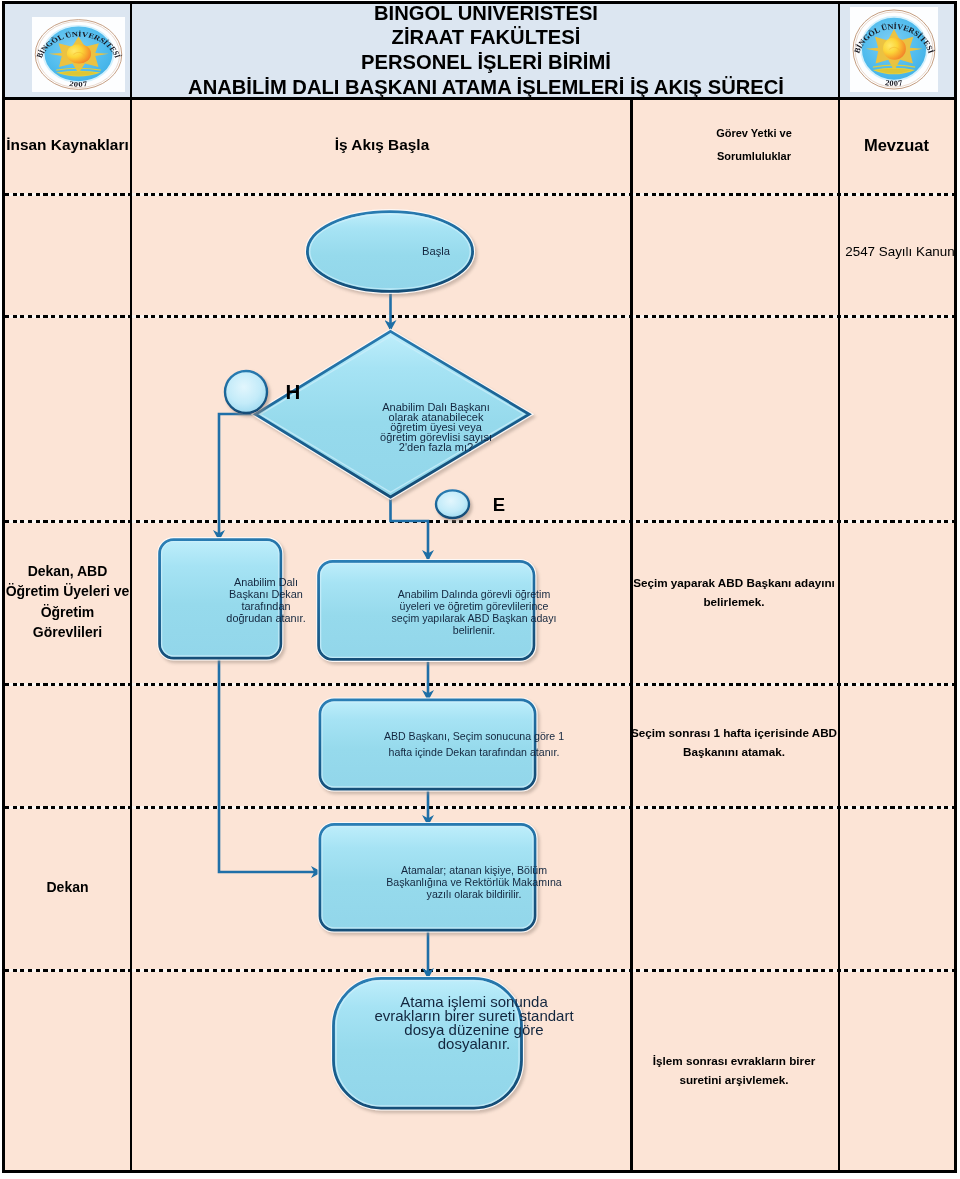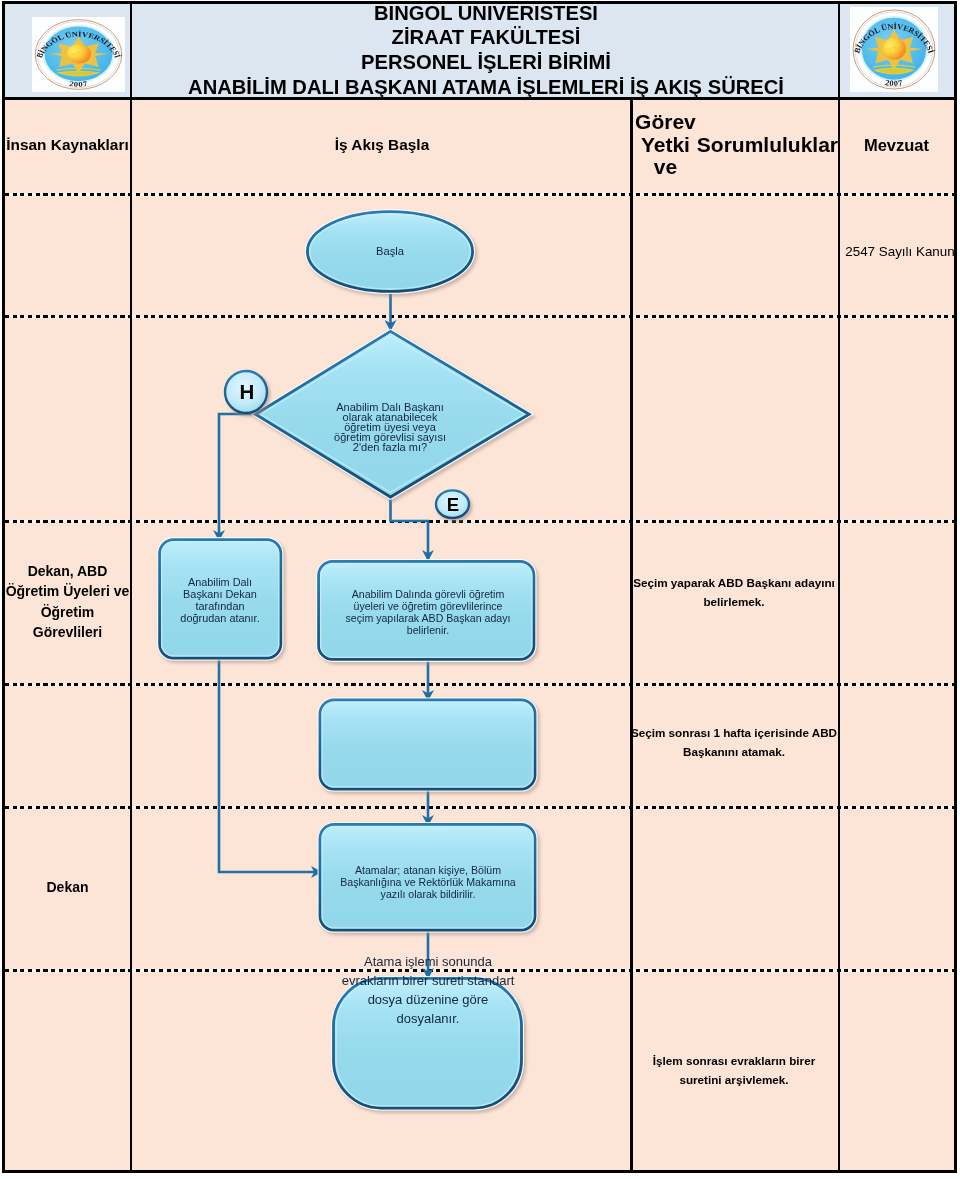--- a/index.html
+++ b/index.html
@@ -35,21 +35,21 @@
              text-align:center;font-weight:bold;color:#000;line-height:20.4px;white-space:nowrap;}
 
   .resp{position:absolute;display:flex;align-items:flex-start;justify-content:center;
         text-align:center;font-weight:bold;color:#000;line-height:19px;white-space:nowrap;}
   .mevz{position:absolute;display:flex;align-items:center;justify-content:center;
         text-align:center;color:#000;white-space:nowrap;}
 
   svg.layer{position:absolute;left:0;top:0;width:960px;height:1179px;pointer-events:none;}
   .sealtxt{font-family:"Liberation Serif",serif;}
   .nodetext{position:absolute;display:flex;align-items:center;justify-content:center;
-            text-align:center;color:#13263e;line-height:11.8px;white-space:nowrap;}
+            text-align:center;color:#13263e;line-height:11.8px;white-space:nowrap;margin-left:46px;}
 </style>
 </head>
 <body>
 
 <svg width="0" height="0" style="position:absolute" aria-hidden="true">
     <defs>
   <radialGradient id="sunG" cx="30%" cy="36%" r="85%">
     <stop offset="0%" stop-color="#ffe96b"></stop>
     <stop offset="38%" stop-color="#fcd538"></stop>
     <stop offset="72%" stop-color="#f79a2b"></stop>
@@ -120,21 +120,21 @@
 
     <div class="lane-dash" style="top:189px"></div>
     <div class="lane-dash" style="top:311px"></div>
     <div class="lane-dash" style="top:516px"></div>
     <div class="lane-dash" style="top:679px"></div>
     <div class="lane-dash" style="top:802px"></div>
     <div class="lane-dash" style="top:965px"></div>
 
     <div class="colhdr" style="left:0;width:125px;font-size:15.4px">İnsan Kaynakları</div>
     <div class="colhdr" style="left:128px;width:498px;font-size:15.4px">İş Akış Başla</div>
-    <div class="colhdr" style="left:629px;width:204px;font-size:21px;flex-direction:row;line-height:22.6px">
+    <div class="colhdr" style="left:647px;width:204px;font-size:11px;flex-direction:column;line-height:22.6px">
       <span>Görev Yetki ve</span>
       <span>Sorumluluklar</span>
     </div>
     <div class="colhdr" style="left:836px;width:111px;font-size:16.5px">Mevzuat</div>
 
     <div class="lanelabel" style="left:-30px;top:516px;width:185px;height:163px;font-size:14px">Dekan, ABD<br>Öğretim Üyeleri ve<br>Öğretim<br>Görevlileri</div>
     <div class="lanelabel" style="left:0;top:802px;width:125px;height:163px;font-size:14px">Dekan</div>
 
     <div class="resp" style="left:629px;top:569px;width:260px;margin-left:-30px;font-size:11.7px">Seçim yaparak ABD Başkanı adayını<br>belirlemek.</div>
     <div class="resp" style="left:629px;top:719px;width:260px;margin-left:-30px;font-size:11.7px">Seçim sonrası 1 hafta içerisinde ABD<br>Başkanını atamak.</div>
@@ -212,16 +212,17 @@
       <ellipse cx="452.5" cy="504.2" rx="16.5" ry="13.8"></ellipse>
     </g>
   </svg>
 
   <div class="nodetext" style="left:309px;top:239px;width:162px;height:24px;font-size:11.2px;line-height:24px">Başla</div>
   <div class="nodetext" style="left:260px;top:402px;width:260px;height:52px;font-size:11px;line-height:9.9px">Anabilim Dalı Başkanı<br>olarak atanabilecek<br>öğretim üyesi veya<br>öğretim görevlisi sayısı<br>2'den fazla mı?</div>
   <div class="nodetext" style="left:227px;top:384px;width:40px;height:16px;font-size:20.5px;font-weight:bold;color:#000;line-height:16px">H</div>
   <div class="nodetext" style="left:437px;top:497px;width:32px;height:16px;font-size:18.5px;font-weight:bold;color:#000;line-height:16px">E</div>
   <div class="nodetext" style="left:130px;top:576px;width:180px;height:50px;font-size:10.9px">Anabilim Dalı<br>Başkanı Dekan<br>tarafından<br>doğrudan atanır.</div>
   <div class="nodetext" style="left:288px;top:589px;width:280px;height:48px;font-size:10.6px">Anabilim Dalında görevli öğretim<br>üyeleri ve öğretim görevlilerince<br>seçim yapılarak ABD Başkan adayı<br>belirlenir.</div>
+  <div class="nodetext" style="left:291px;top:732px;width:274px;height:25px;font-size:10.6px;line-height:15.4px">ABD Başkanı, Seçim sonucuna göre 1<br>hafta içinde Dekan tarafından atanır.</div>
   <div class="nodetext" style="left:291px;top:863px;width:274px;height:37px;font-size:10.6px;line-height:12px">Atamalar; atanan kişiye, Bölüm<br>Başkanlığına ve Rektörlük Makamına<br>yazılı olarak bildirilir.</div>
-  <div class="nodetext" style="left:298px;top:966px;width:260px;height:48px;font-size:13px;line-height:19px">Atama işlemi sonunda<br>evrakların birer sureti standart<br>dosya düzenine göre<br>dosyalanır.</div>
+  <div class="nodetext" style="left:298px;top:999px;width:260px;height:48px;font-size:15px;line-height:14px">Atama işlemi sonunda<br>evrakların birer sureti standart<br>dosya düzenine göre<br>dosyalanır.</div>
 
 </div>
 
 </body></html>

